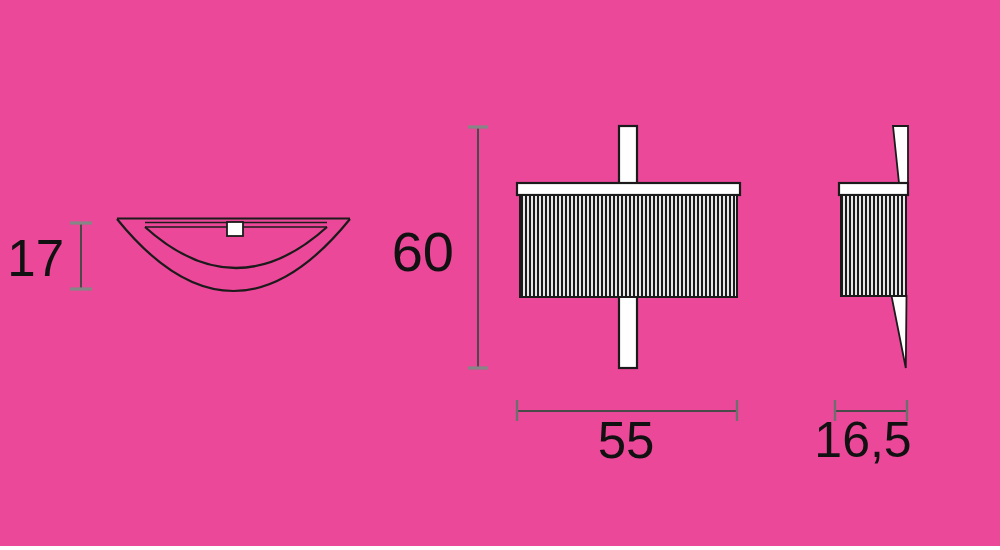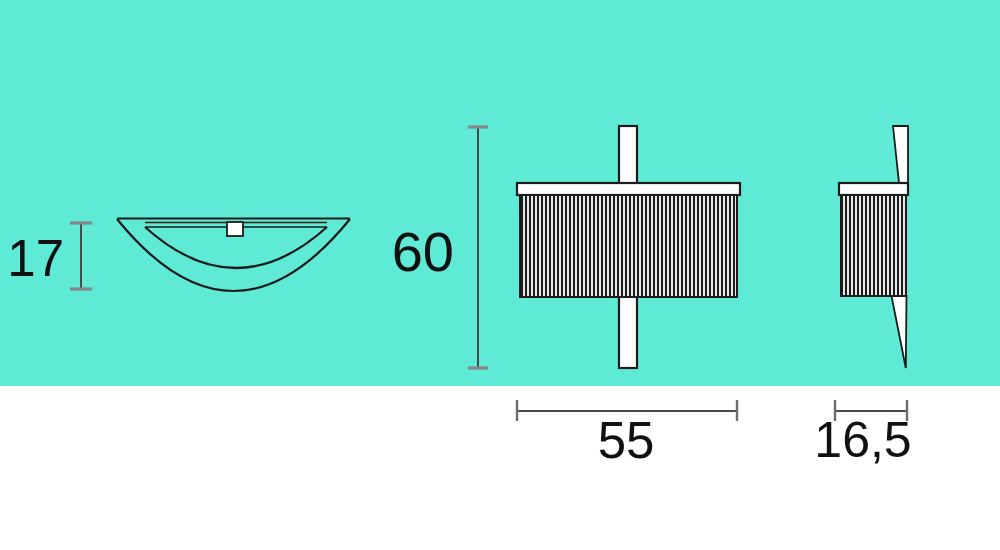--- a/index.html
+++ b/index.html
@@ -7,22 +7,22 @@
     padding: 0;
     background: #ffffff;
     width: 1000px;
     height: 550px;
     overflow: hidden;
     font-family: "Liberation Sans", sans-serif;
   }
   .stage {
     position: relative;
     width: 1000px;
-    height: 386px;
-    background: #5eead4;
+    height: 546px;
+    background: #ec4899;
   }
   svg { display: block; }
 
   
   .outline   { fill: #ffffff; stroke: #1b1b1b; stroke-width: 2.2; }
   .outline.thin { stroke-width: 1.8; }
   .arc       { fill: none; stroke: #1b1b1b; stroke-width: 2.2; stroke-linecap: butt; }
   .arc.thin  { stroke-width: 1.7; }
   .shade     { stroke: #1b1b1b; stroke-width: 2; }
 

